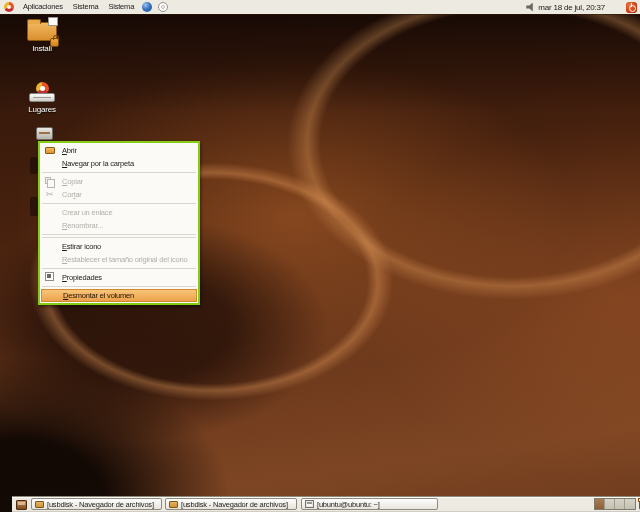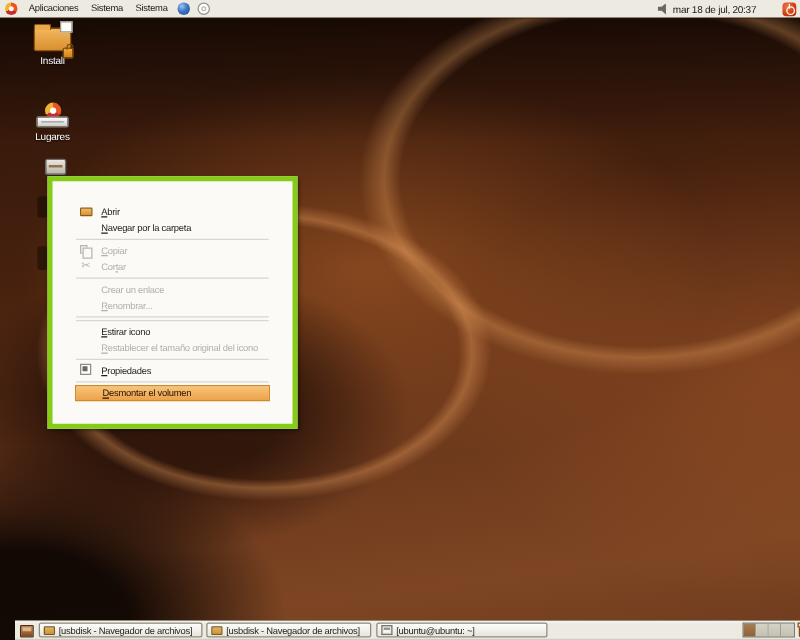--- a/index.html
+++ b/index.html
@@ -66,22 +66,22 @@
   .tray::after { content:""; position:absolute; left:3px; right:3px; top:3px; height:1px; background:#9a978f; }
 
   .usbdisk-mini { position:absolute; left:36px; top:127px; width:17px; height:13px; z-index:6;
     background:linear-gradient(#e9e7e2,#b7b4ac); border:1px solid #6e6b64; border-radius:2px; }
   .usbdisk-mini::after { content:""; position:absolute; left:2px; right:2px; top:4px; height:2px;
     background:#8b5a22; opacity:.8; }
   .fragment { position:absolute; width:8px; background:rgba(15,7,3,.5); border-radius:2px; z-index:6; }
 
   
   .context-menu { position:absolute; left:38px; top:141px; min-width:140px; width:max-content;
-    background:#fbfaf7; border:4px solid #84cc16; box-shadow:1px 2px 3px rgba(0,0,0,.45);
-    z-index:10; padding:18px; }
+    background:#fbfaf7; border:2px solid #84cc16; box-shadow:1px 2px 3px rgba(0,0,0,.45);
+    z-index:10; padding:1px; }
   .mi { position:relative; height:13px; line-height:13px; padding:0 10px 0 21px;
     font-size:7.5px; letter-spacing:-.2px; color:#1c1c1a; white-space:nowrap; }
   .mi.disabled { color:#b2afa8; }
   .mi.hl { background:linear-gradient(var(--highlight-top,#f7c57a),var(--highlight-bottom,#eda24b));
     border:1px solid #d08a2a; line-height:11px; color:#231200; }
   .msep { height:1px; background:#d9d6d0; margin:2px 1px; }
   .mic { position:absolute; left:4px; top:1px; width:11px; height:11px; }
   .i-folder-open { width:10px; height:7px; top:3px; background:linear-gradient(#f4b85f,#db9232);
     border:1px solid #8a5a14; border-radius:1px; }
   .i-scissors::before { content:"✂"; font-family:"DejaVu Sans",sans-serif; font-size:9px;

